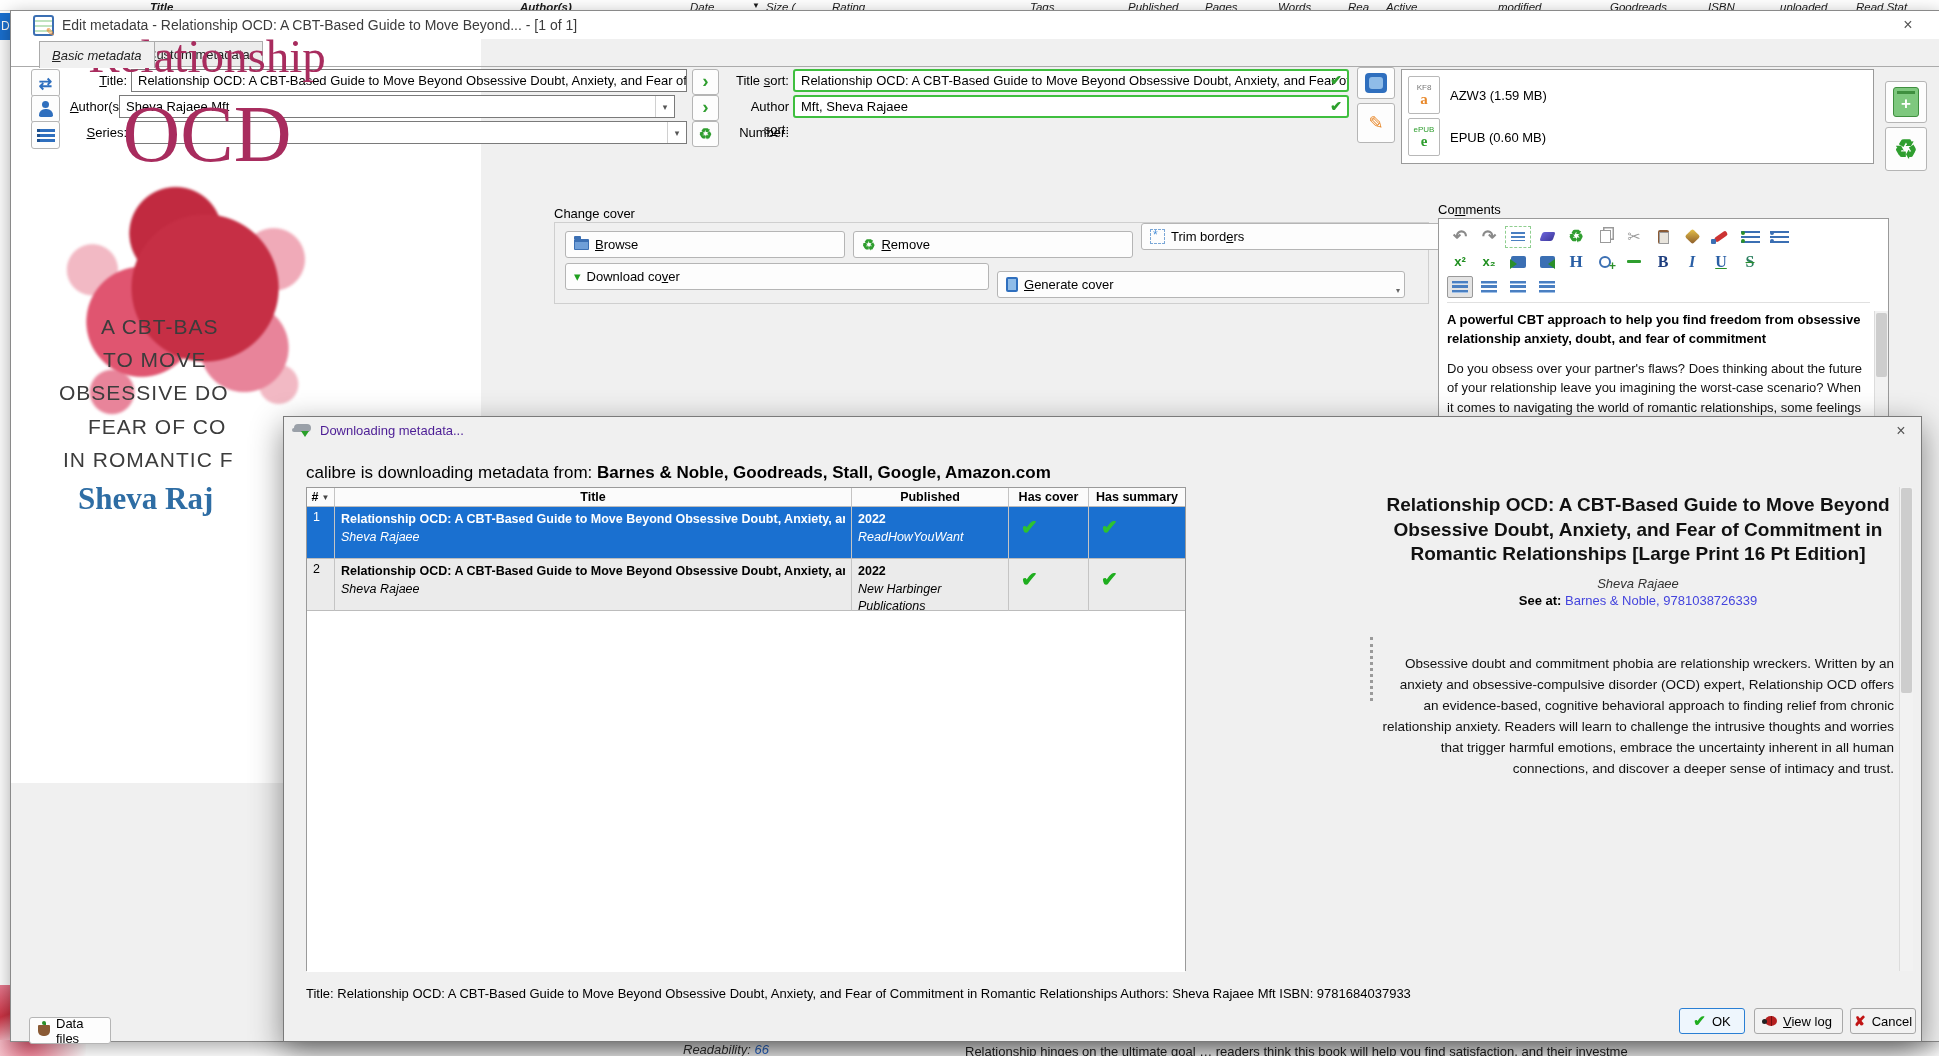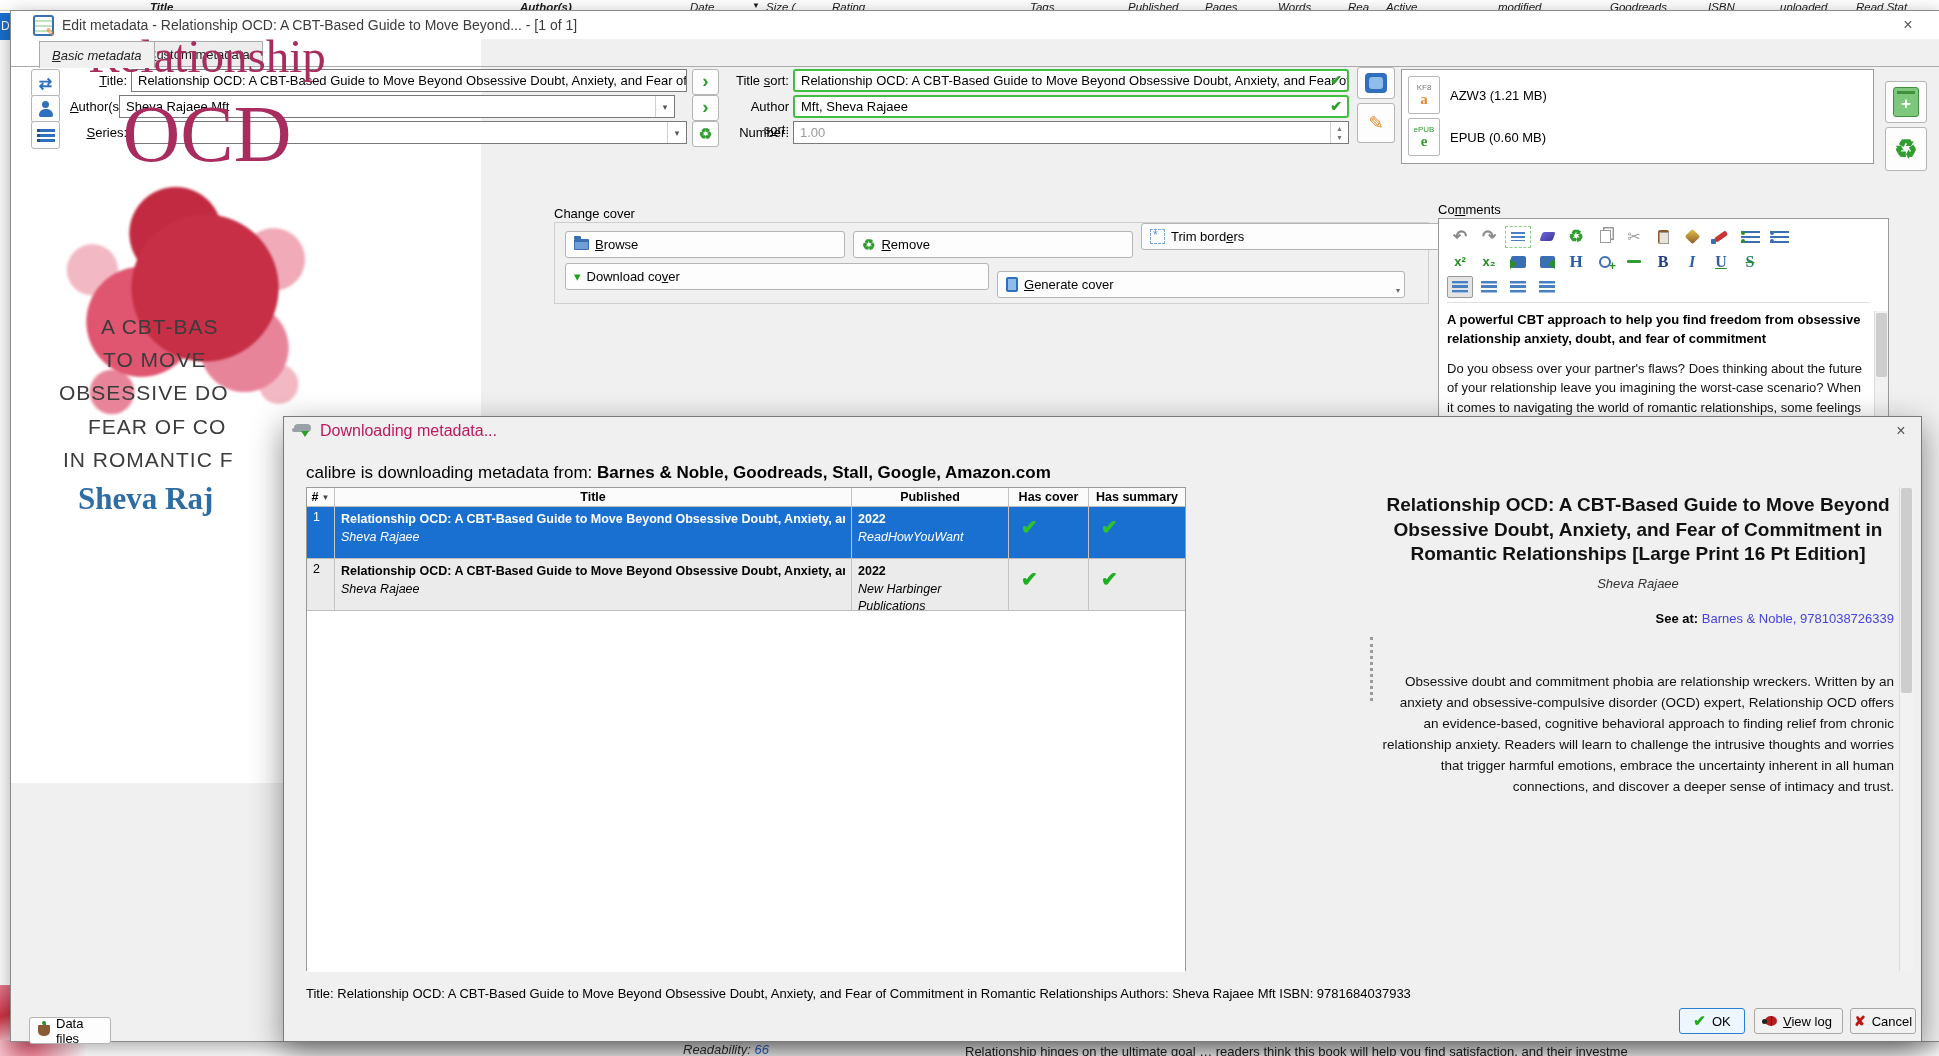--- a/index.html
+++ b/index.html
@@ -135,21 +135,21 @@
   .vscroll{position:absolute;width:13px;background:#f2f2f2;border-left:1px solid #dcdcdc;}
   .vthumb{position:absolute;left:1px;right:1px;background:#cdcdcd;border-radius:2px;}
 
   #data-files-btn{left:18px;top:1006px;width:82px;height:27px;}
   .pot-ic{width:12px;height:11px;background:#8a5a35;border-radius:1px 1px 5px 5px;position:relative;flex:none;}
   .pot-ic:before{content:"";position:absolute;left:4px;top:-4px;width:4px;height:4px;background:#2a8f2a;border-radius:50% 50% 0 50%;}
 
   
   #dl-dialog{left:283px;top:416px;width:1637px;height:624px;background:#f0f0f0;border:1px solid #7a7a7a;box-shadow:0 10px 30px rgba(0,0,0,.45);z-index:10;}
   #dl-titlebar{left:0;top:0;width:100%;height:27px;display:flex;align-items:center;gap:8px;padding:0 10px;box-sizing:border-box;}
-  #dl-title{font-size:16px;color:#be185d;flex:1;}
+  #dl-title{font-size:13px;color:#4c1d95;flex:1;}
   .cloud-ic{width:18px;height:15px;position:relative;flex:none;}
   .cloud-ic:before{content:"";position:absolute;left:0;top:1px;width:17px;height:8px;background:#9aa0a8;border-radius:5px;box-shadow:-4px 2px 0 -2px #9aa0a8;}
   .cloud-ic:after{content:"";position:absolute;left:7px;top:8px;border:4px solid transparent;border-top:6px solid #2a9f2a;}
   #dl-src{left:22px;top:46px;font-size:17px;color:#000;}
   #dl-src b{font-weight:bold;}
 
   #dl-table{left:22px;top:70px;width:880px;height:484px;background:#fff;border:1px solid #9a9a9a;box-sizing:border-box;}
   .tr{display:flex;width:100%;box-sizing:border-box;}
   .tc{box-sizing:border-box;border-right:1px solid #c4c4c4;border-bottom:1px solid #bcbcbc;overflow:hidden;}
   .tc:last-child{border-right:none;}
@@ -163,21 +163,21 @@
   .t-line2{font-style:italic;line-height:1.4;}
   .ckmark{color:#1fae1f;font-size:20px;font-weight:bold;padding:8px 0 0 12px;}
   .drow.sel .ckmark{color:#2ec22e;}
   #dl-filler{height:361px;background:#fff;}
   .sort-sm{font-size:8px;color:#444;}
 
   #dl-splitter{left:1086px;top:220px;height:64px;width:0;border-left:3px dotted #9a9a9a;}
   #dl-detail{left:1098px;top:76px;width:512px;}
   #det-title{font-size:19px;font-weight:bold;color:#111;text-align:center;line-height:1.3;font-family:"Liberation Sans",sans-serif;}
   #det-author{font-size:13px;font-style:italic;color:#333;text-align:center;margin-top:9px;}
-  #det-seeat{font-size:13px;color:#000;margin-top:20px;text-align:right;}
+  #det-seeat{font-size:13px;color:#000;margin-top:2px;text-align:center;}
   #det-seeat .lk{color:#4444dd;}
   #det-desc{font-size:13.5px;color:#111;line-height:1.55;margin-top:46px;text-align:right;}
   #dl-scroll{left:1615px;top:70px;height:484px;}
   #dl-status{left:22px;top:569px;width:1580px;font-size:13px;color:#000;white-space:nowrap;overflow:hidden;}
   .dlg-btn{position:absolute;top:591px;height:26px;background:#f2f2f2;border:1px solid #a8a8a8;border-radius:3px;font-size:13px;color:#000;display:flex;align-items:center;justify-content:center;gap:6px;box-sizing:border-box;}
   #btn-ok{left:1395px;width:66px;border:1px solid #2a7fd4;background:#eef6fd;}
   #btn-ok .okck{color:#1fae1f;font-weight:bold;font-size:15px;}
   #btn-viewlog{left:1470px;width:89px;}
   .bug-ic{width:12px;height:10px;background:#b51f1f;border-radius:50%;position:relative;flex:none;}
   .bug-ic:before{content:"";position:absolute;left:-3px;top:2.5px;width:5px;height:5px;background:#222;border-radius:50%;}
@@ -268,35 +268,28 @@
       </div>
     <div class="fld-label a" style="left:50px;top:110px;width:66px"><u>S</u>eries:</div>
     <div class="a" style="left:120px;top:110px;width:556px;height:23px">
       <div class="tin" style="width:556px"></div>
       <span class="combo-arrow">▾</span>
     </div>
     <div class="ico-btn a" style="left:681px;top:110px;width:25px;height:24px">
         <span class="recycle-sm">♻</span>
       </div>
     <div class="fld-label a" style="left:712px;top:110px;width:66px">Number:</div>
-    <div class="a" style="left:782px;top:110px;width:556px;height:23px">
-      <div class="tin" style="width:556px;color:#9a9a9a">1.00</div>
-      <span class="num-spin">
-          <span>▲</span>
-          <span>▼</span>
-        </span>
-    </div>
 
     <div id="formats-box" class="a">
       <div class="fmt-row">
         <span class="fmt-ic">
             <span class="bdg">KF8</span>
             <span class="g1">a</span>
           </span>
-        <span class="fmt-label">AZW3 (1.21 MB)</span>
+        <span class="fmt-label">AZW3 (1.59 MB)</span>
       </div>
       <div class="fmt-row">
         <span class="fmt-ic epub">
             <span class="bdg">ePUB</span>
             <span class="g1">e</span>
           </span>
         <span class="fmt-label">EPUB (0.60 MB)</span>
       </div>
     </div>
     <div class="ico-btn a" style="left:1874px;top:70px;width:40px;height:40px">

